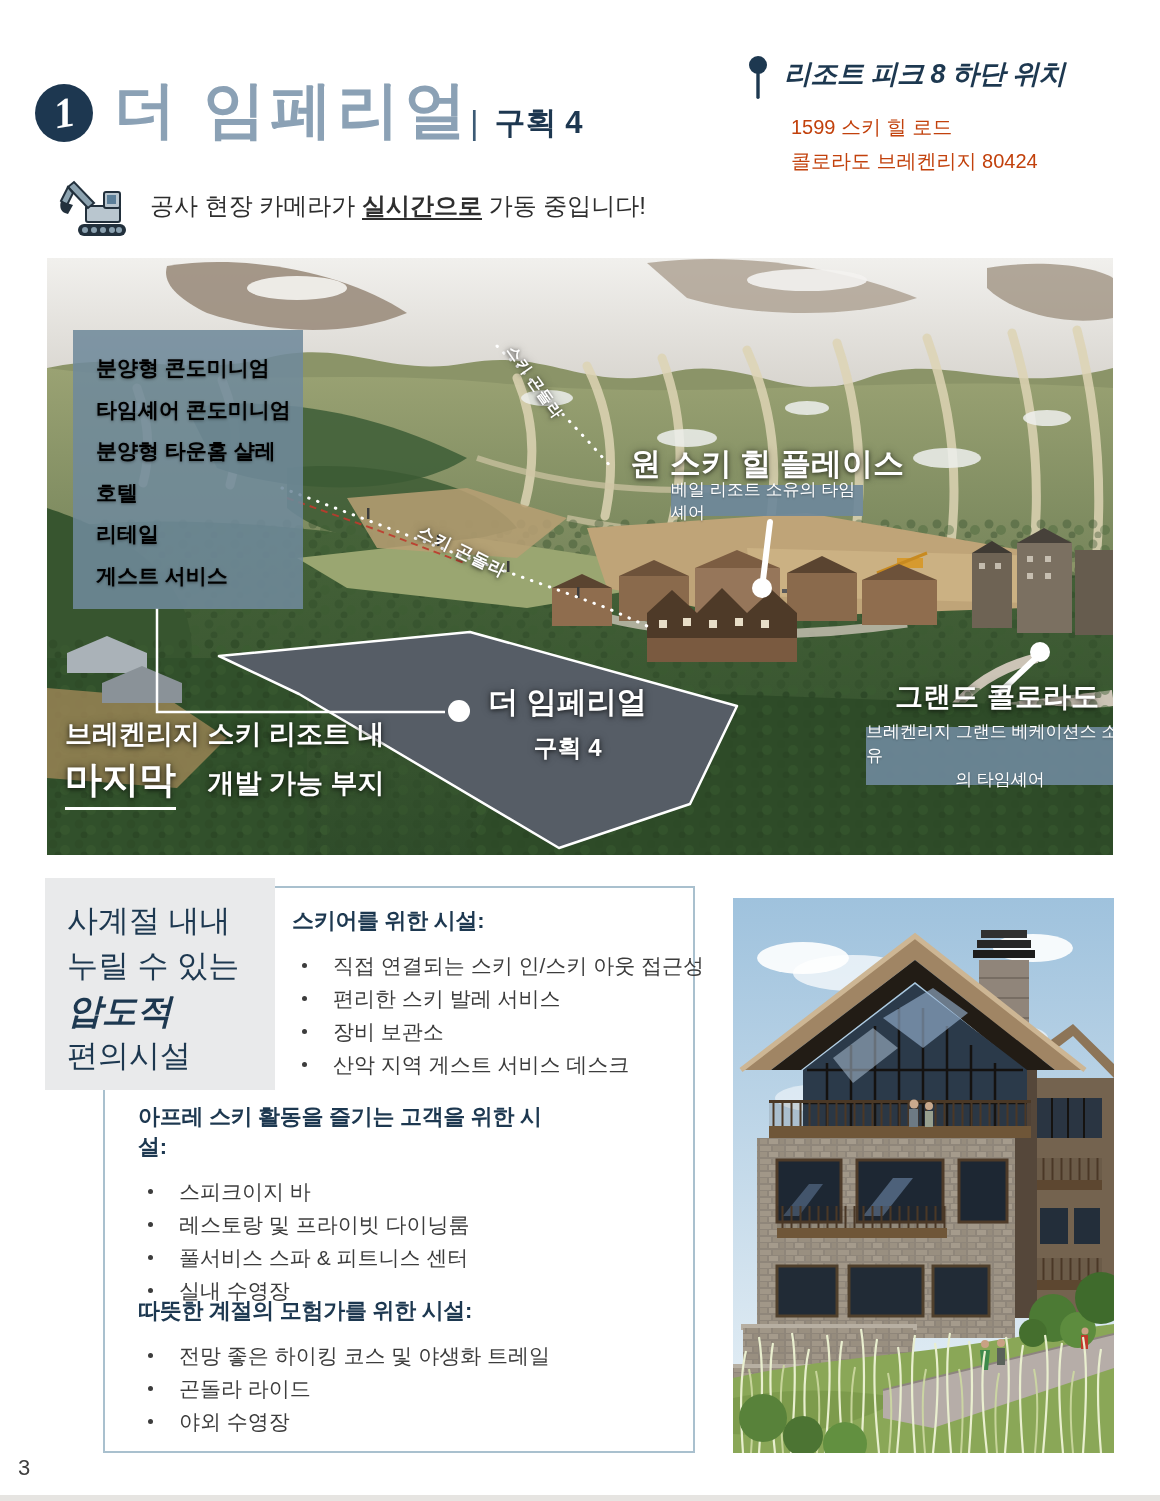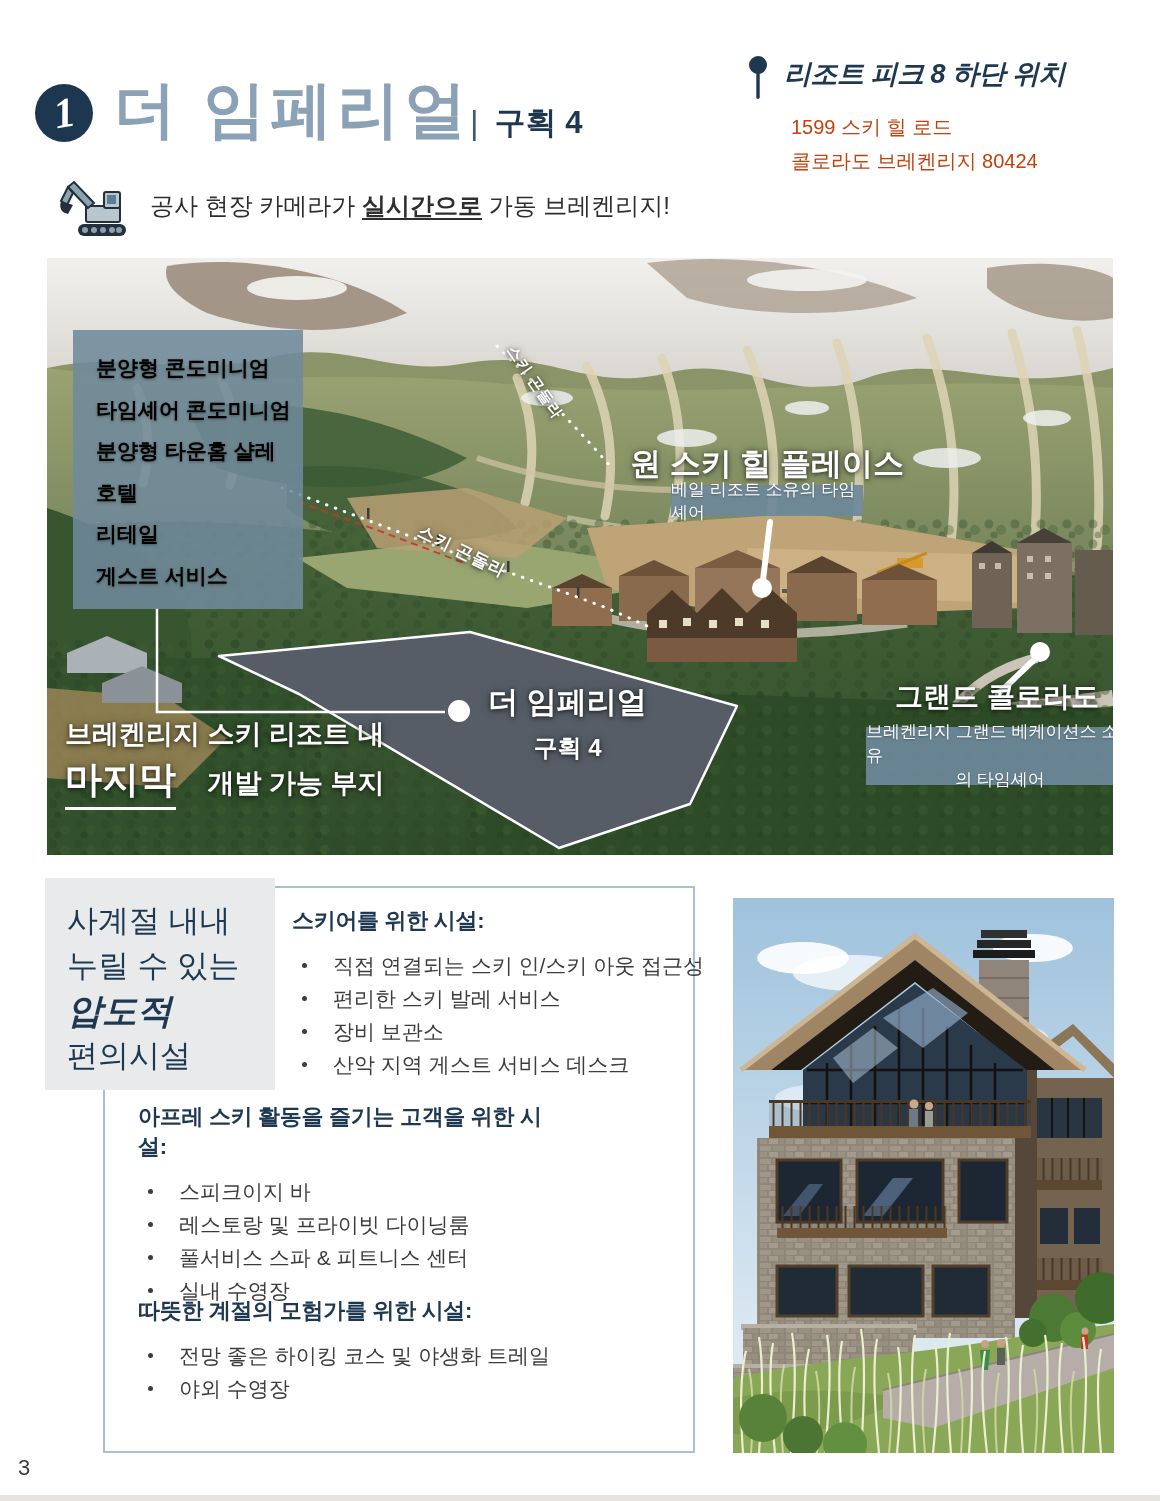--- a/index.html
+++ b/index.html
@@ -101,21 +101,21 @@
       <circle cx="54" cy="56" r="3" fill="#8aa0af"></circle>
     <circle cx="61" cy="56" r="3" fill="#8aa0af"></circle>
     <rect x="28" y="32" width="34" height="16" rx="2" fill="#b9c6cf" stroke="#22303c" stroke-width="2"></rect>
     <rect x="46" y="18" width="16" height="16" rx="2" fill="#b9c6cf" stroke="#22303c" stroke-width="2"></rect>
     <rect x="49" y="21" width="9" height="9" fill="#5c7f99"></rect>
     <polygon points="30,34 10,13 16,8 36,29" fill="#8da3b0" stroke="#22303c" stroke-width="2"></polygon>
     <polygon points="10,13 3,27 9,31 15,19" fill="#8da3b0" stroke="#22303c" stroke-width="2"></polygon>
     <path d="M3,27 q-3,11 7,13 l5,-9 z" fill="#22303c"></path>
   </svg>
   <div class="abs constr-text">
-    <span>공사 현장 카메라가 </span><span class="hl">실시간으로</span><span> 가동 브레켄리지!</span>
+    <span>공사 현장 카메라가 </span><span class="hl">실시간으로</span><span> 가동 중입니다!</span>
   </div>
 
   <div class="abs photo">
     <svg viewBox="0 0 1066 597" preserveAspectRatio="none">
       <defs>
         <linearGradient id="gSnow" x1="0" y1="0" x2="0" y2="1">
           <stop offset="0" stop-color="#f1f0ed"></stop>
             <stop offset="1" stop-color="#d8d5cf"></stop>
         </linearGradient>
         <linearGradient id="gSlope" x1="0" y1="0" x2="0" y2="1">
@@ -331,20 +331,24 @@
   </div>
 
   <div class="abs sec sec3">
     <div class="sec-head">따뜻한 계절의 모험가를 위한 시설:</div>
     <div class="b-row">
         <span class="b-dot"></span>
         <span class="b-txt">전망 좋은 하이킹 코스 및 야생화 트레일</span>
       </div>
     <div class="b-row">
         <span class="b-dot"></span>
+        <span class="b-txt">곤돌라 라이드</span>
+      </div>
+    <div class="b-row">
+        <span class="b-dot"></span>
         <span class="b-txt">야외 수영장</span>
       </div>
   </div>
 
   <div class="abs render">
     <svg viewBox="0 0 381 555" preserveAspectRatio="none">
       <defs>
         <linearGradient id="gSky" x1="0" y1="0" x2="0" y2="1">
           <stop offset="0" stop-color="#9fc2dd"></stop>
             <stop offset="1" stop-color="#eaf2f7"></stop>

